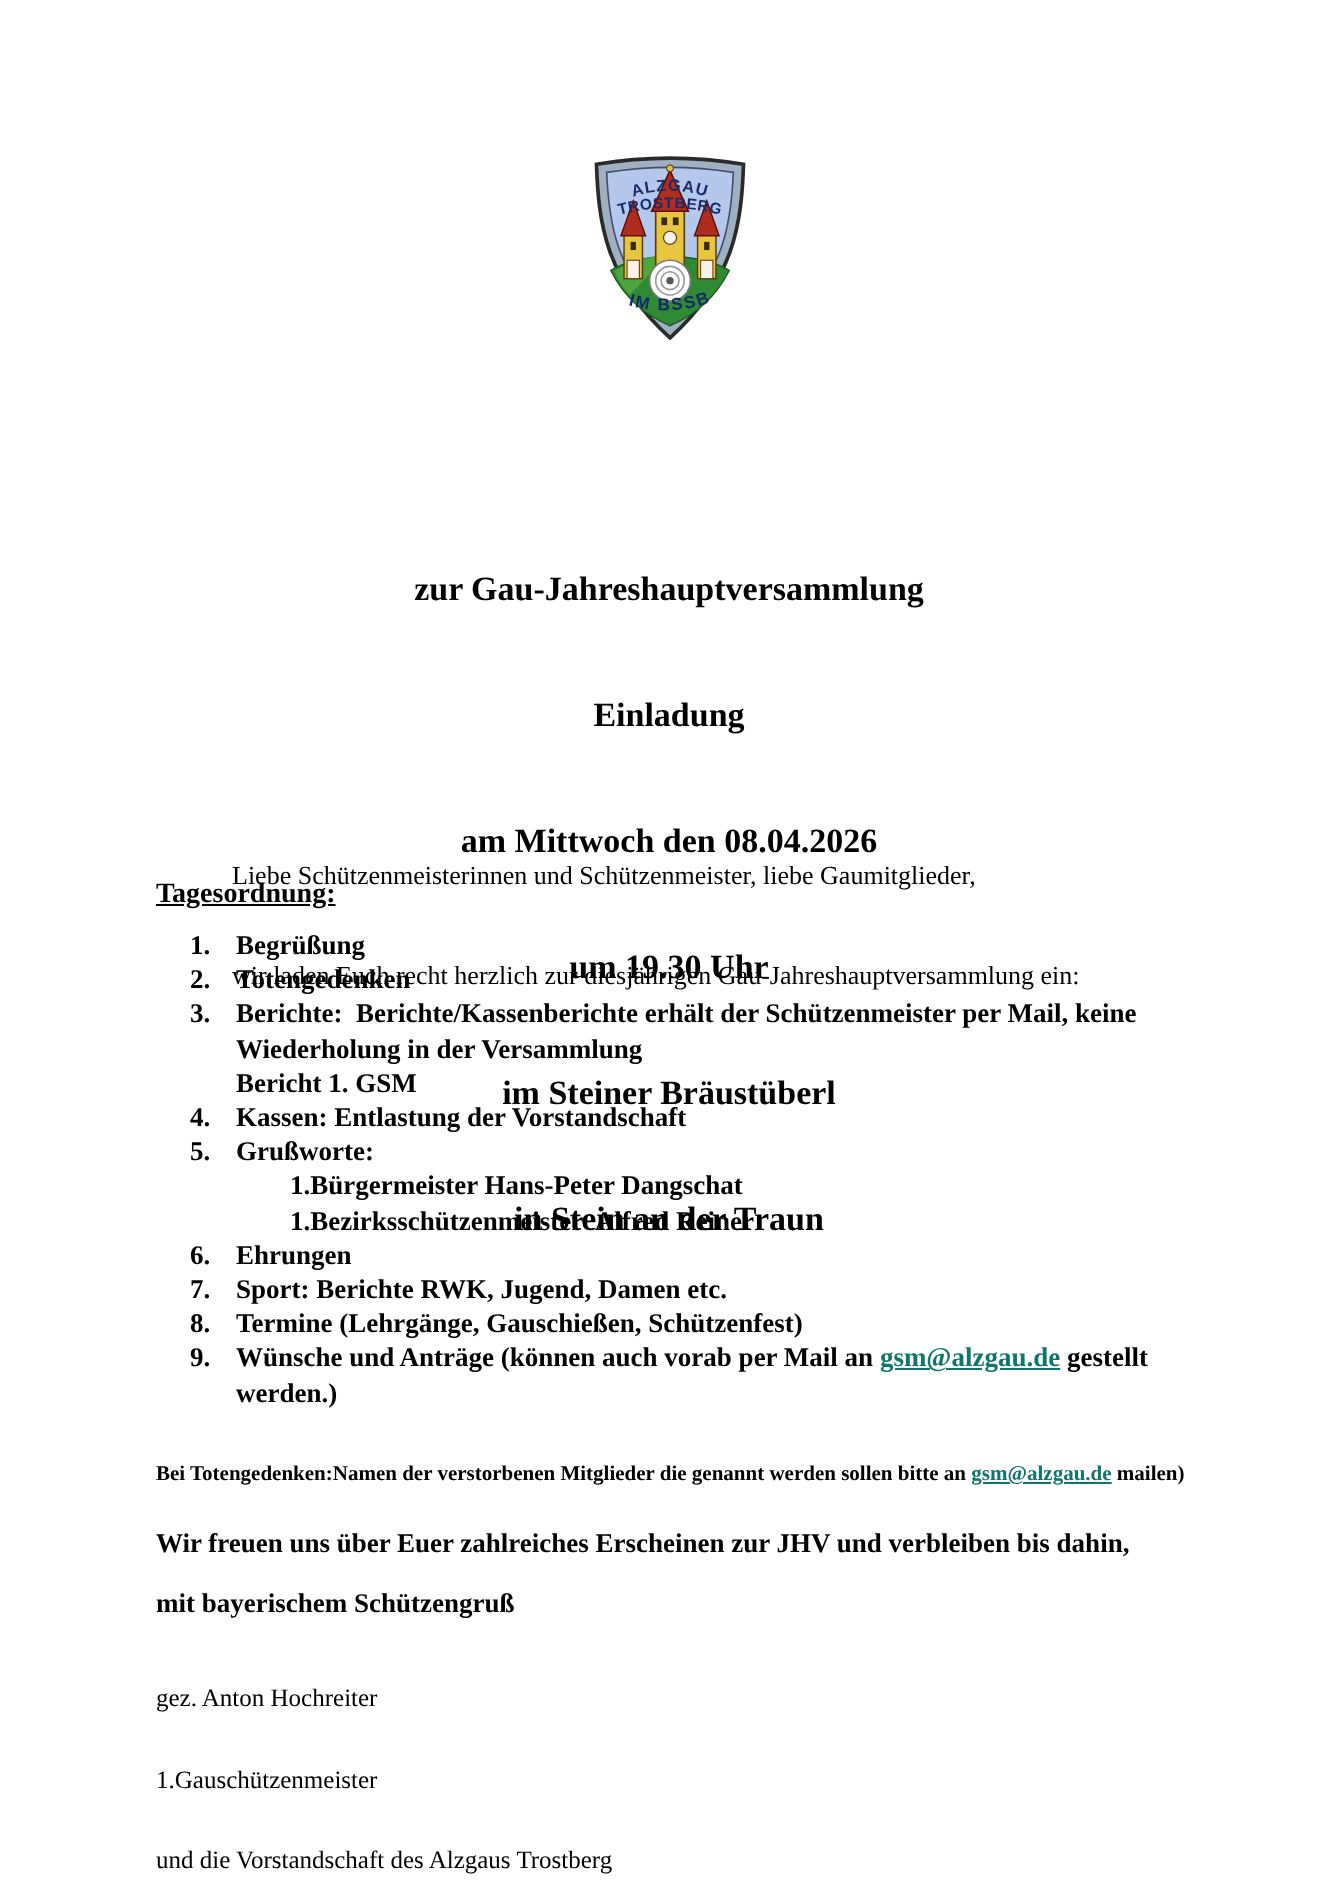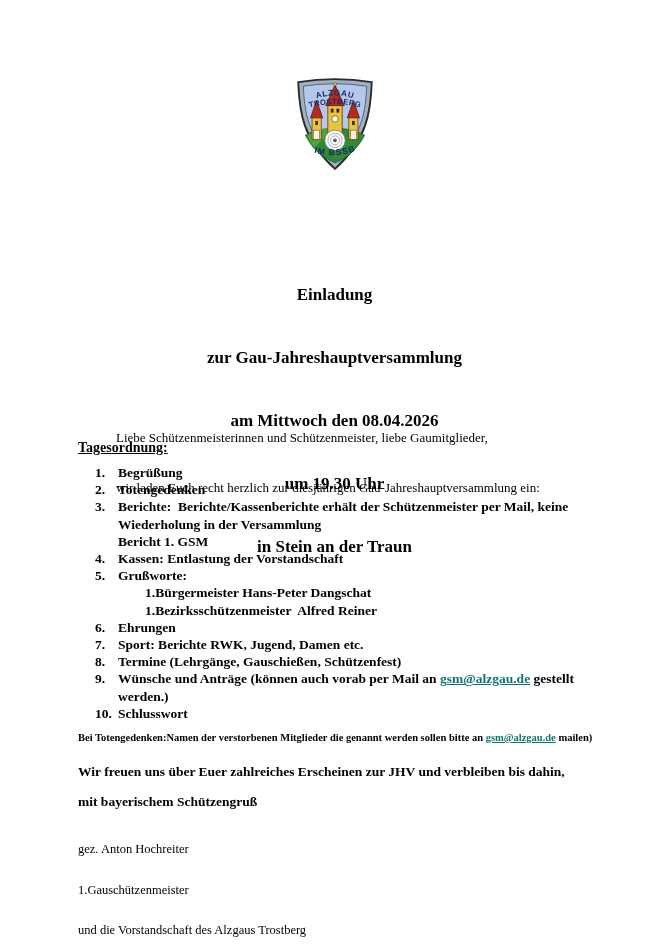--- a/index.html
+++ b/index.html
@@ -162,24 +162,25 @@
       <text font-size="7.6" font-weight="bold" fill="#1b2a6b" letter-spacing="0.3" font-family="Liberation Sans, sans-serif">
         <textPath href="#arcTop2" startOffset="50%" text-anchor="middle">TROSTBERG</textPath>
       </text>
       <text font-size="8.4" font-weight="bold" fill="#122a66" letter-spacing="1" font-family="Liberation Sans, sans-serif">
         <textPath href="#arcBottom" startOffset="50%" text-anchor="middle">IM BSSB</textPath>
       </text>
     </svg>
   </div>
 
   <div class="title-block">
+    <div>zur Gau-Jahreshauptversammlung</div>
     <div>Einladung</div>
-    <div>zur Gau-Jahreshauptversammlung</div>
     <div>am Mittwoch den 08.04.2026</div>
     <div>um 19.30 Uhr</div>
+    <div>im Steiner Bräustüberl</div>
     <div>in Stein an der Traun</div>
   </div>
 
   <div class="intro">
     <div>Liebe Schützenmeisterinnen und Schützenmeister, liebe Gaumitglieder,</div>
     <div>wir laden Euch recht herzlich zur diesjährigen Gau-Jahreshauptversammlung ein:</div>
   </div>
 
   <div class="agenda-heading">Tagesordnung:</div>
 
@@ -234,24 +235,20 @@
     </div>
 
     <div class="agenda-row">
       <span class="agenda-num">9.</span>
       <span class="agenda-body">
         <div class="agenda-line"><span>Wünsche und Anträge (können auch vorab per Mail an </span><a class="email-link">gsm@alzgau.de</a><span> gestellt</span></div>
         <div class="agenda-line">werden.)</div>
       </span>
     </div>
 
-    <div class="agenda-row">
-      <span class="agenda-num">10.</span>
-      <span class="agenda-body agenda-line">Schlusswort</span>
-    </div>
 
   </div>
 
   <div class="note"><span>Bei Totengedenken:Namen der verstorbenen Mitglieder die genannt werden sollen bitte an </span><a class="email-link">gsm@alzgau.de</a><span> mailen)</span></div>
 
   <div class="closing-thanks">Wir freuen uns über Euer zahlreiches Erscheinen zur JHV und verbleiben bis dahin,</div>
   <div class="closing-greeting">mit bayerischem Schützengruß</div>
 
   <div class="signature">
     <div>gez. Anton Hochreiter</div>

